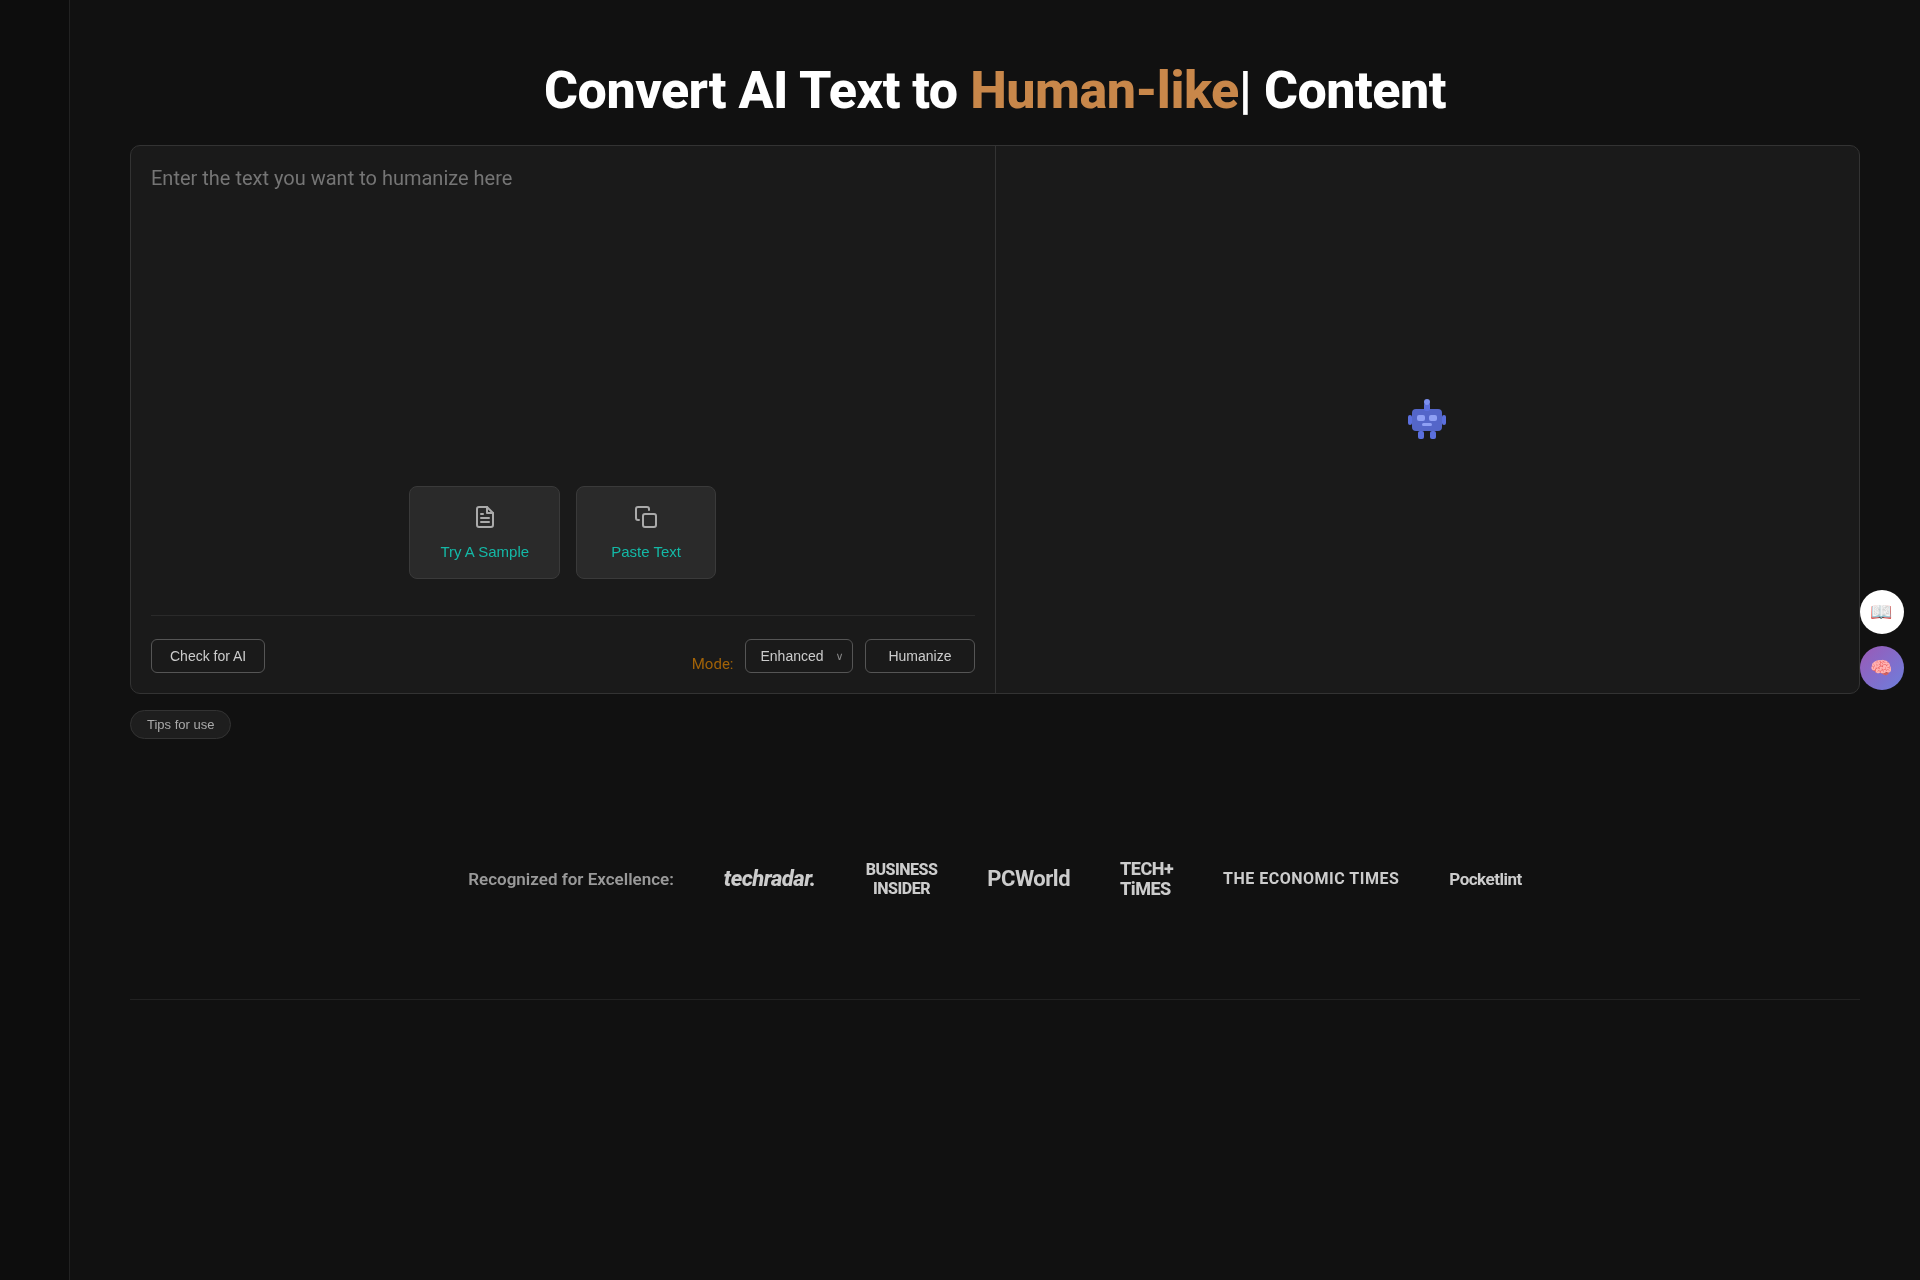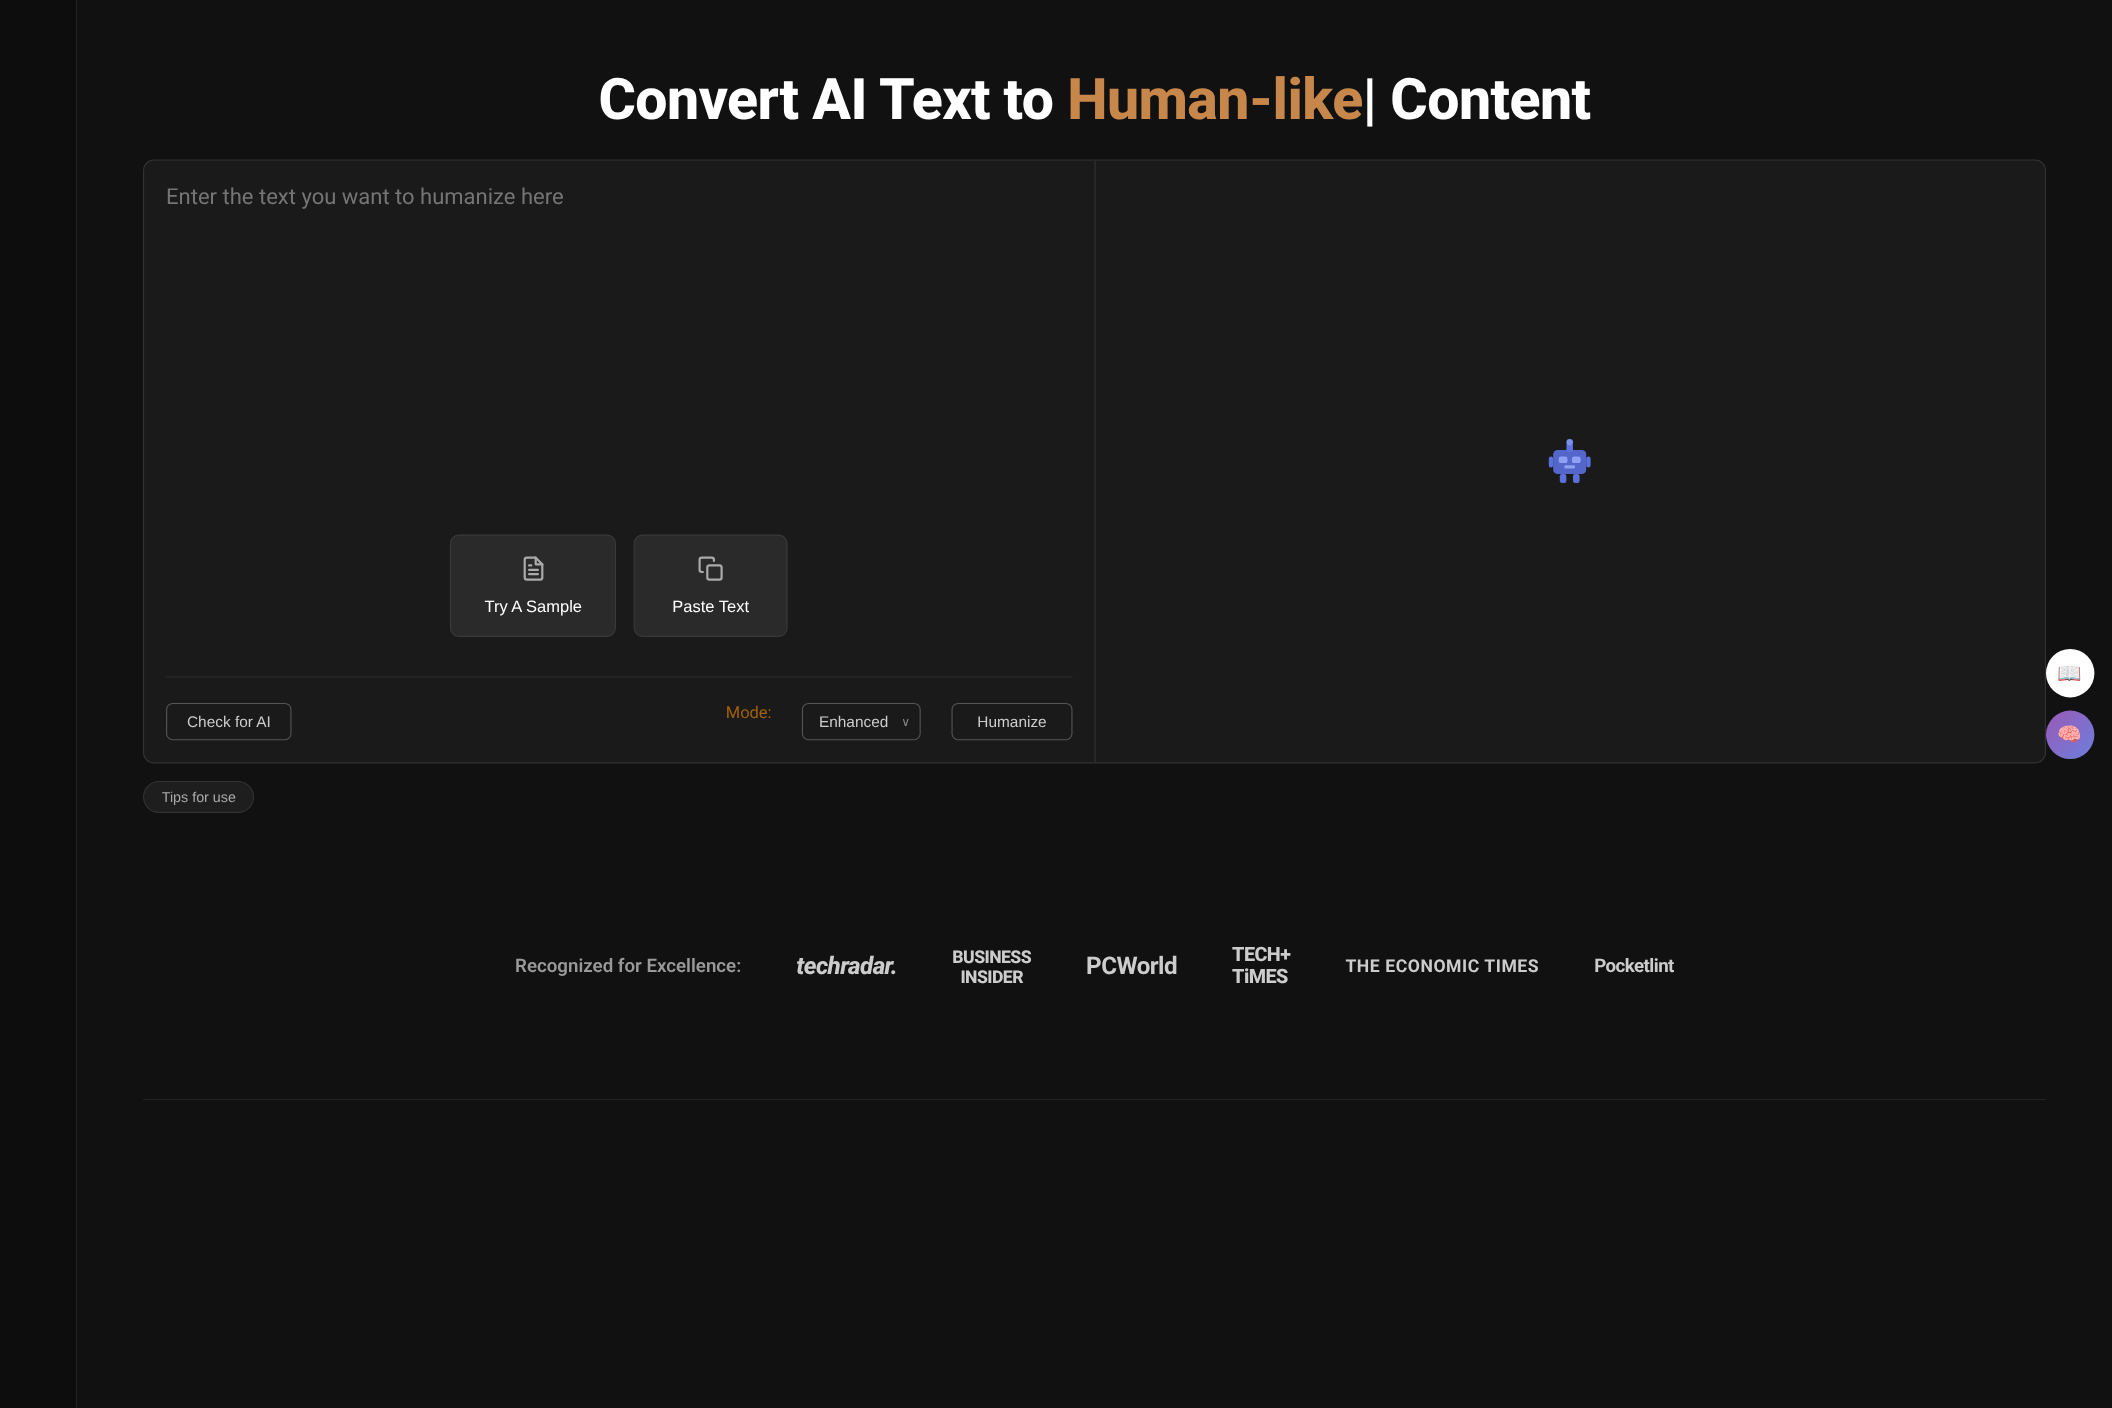--- a/index.html
+++ b/index.html
@@ -98,36 +98,36 @@
     .action-btn {
       display: flex;
       flex-direction: column;
       align-items: center;
       justify-content: center;
       gap: 8px;
       background-color: #2a2a2a;
       border: 1px solid #3a3a3a;
       border-radius: 8px;
       padding: 18px 30px;
-      color: #ffffff;
+      color: #14b8a6;
       font-size: 15px;
       cursor: pointer;
       min-width: 140px;
       transition: background 0.2s;
     }
 
     .action-btn .btn-icon {
       font-size: 22px;
       color: #aaa;
     }
 
     .bottom-toolbar {
       display: flex;
-      align-items: flex-start;
-      gap: 28px;
+      align-items: flex-end;
+      gap: 12px;
       margin-top: 16px;
       padding-top: 23px;
       border-top: 1px solid #2a2a2a;
     }
 
     .check-ai-btn {
       background-color: transparent;
       border: 1px solid #555;
       border-radius: 6px;
       color: #cccccc;

